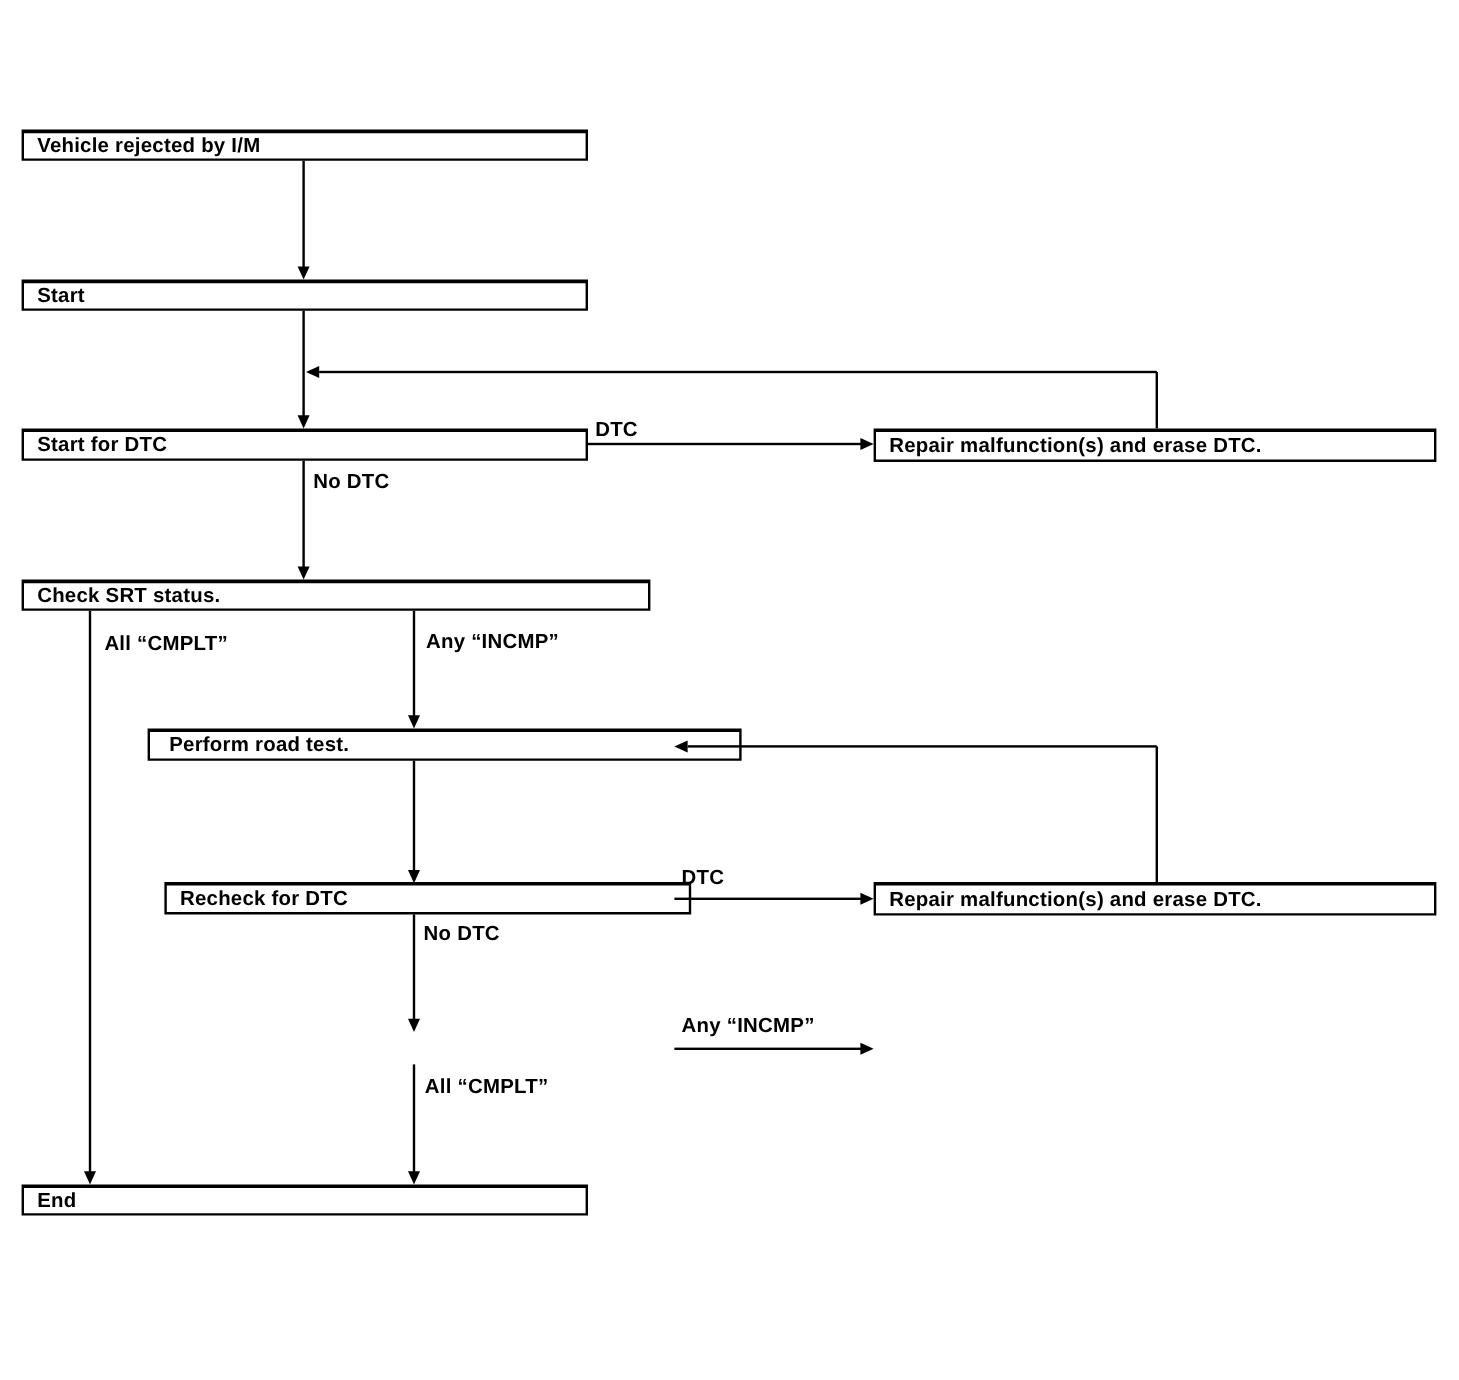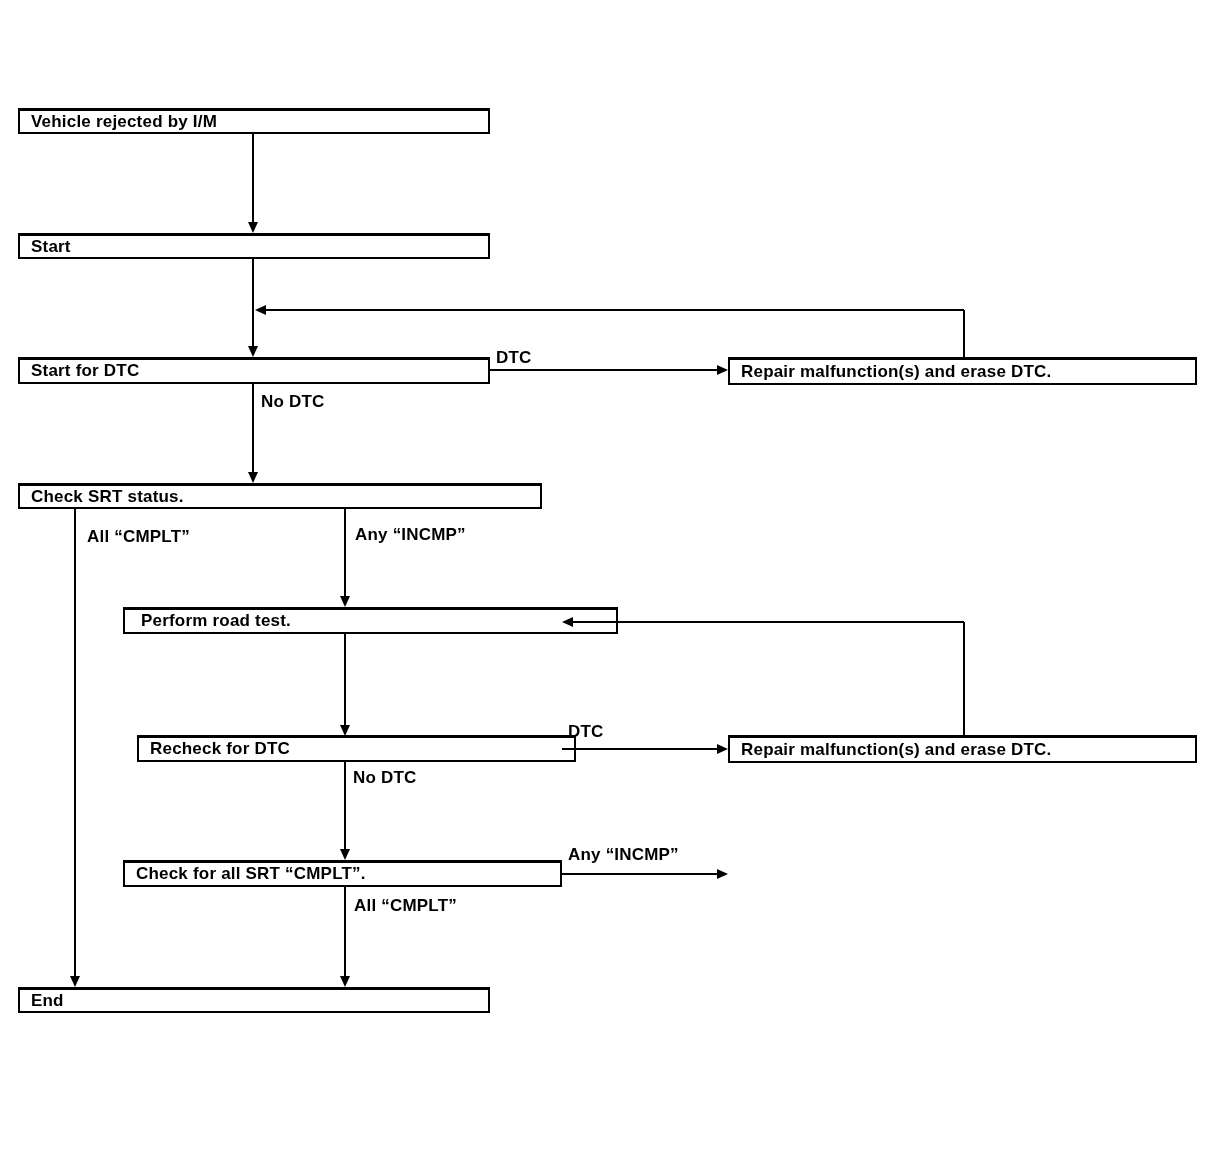--- a/index.html
+++ b/index.html
@@ -82,21 +82,20 @@
   <div class="node" style="left:728px; top:357px; width:469px; height:28px;">Repair malfunction(s) and erase DTC.</div>
 
   <div class="node" style="left:18px; top:483px; width:524px; height:26px;">Check SRT status.</div>
 
   <div class="node" style="left:123px; top:607px; width:495px; height:27px;padding-left:16px;">Perform road test.</div>
 
   <div class="node" style="left:123px; top:735px; width:439px; height:27px;margin-left:14px;">Recheck for DTC</div>
 
   <div class="node" style="left:728px; top:735px; width:469px; height:28px;">Repair malfunction(s) and erase DTC.</div>
 
-  <div class="node" style="left:123px; top:860px; width:439px; height:27px;">Check for all SRT “CMPLT”.</div>
 
 
   <div class="node" style="left:18px; top:987px; width:472px; height:26px;">End</div>
 
   <div class="vline" style="left:252px; top:134px; height:89px;"></div>
   <div class="arr-down" style="left:248px; top:222px;"></div>
 
   <div class="vline" style="left:252px; top:259px; height:88px;"></div>
   <div class="arr-down" style="left:248px; top:346px;"></div>
 

